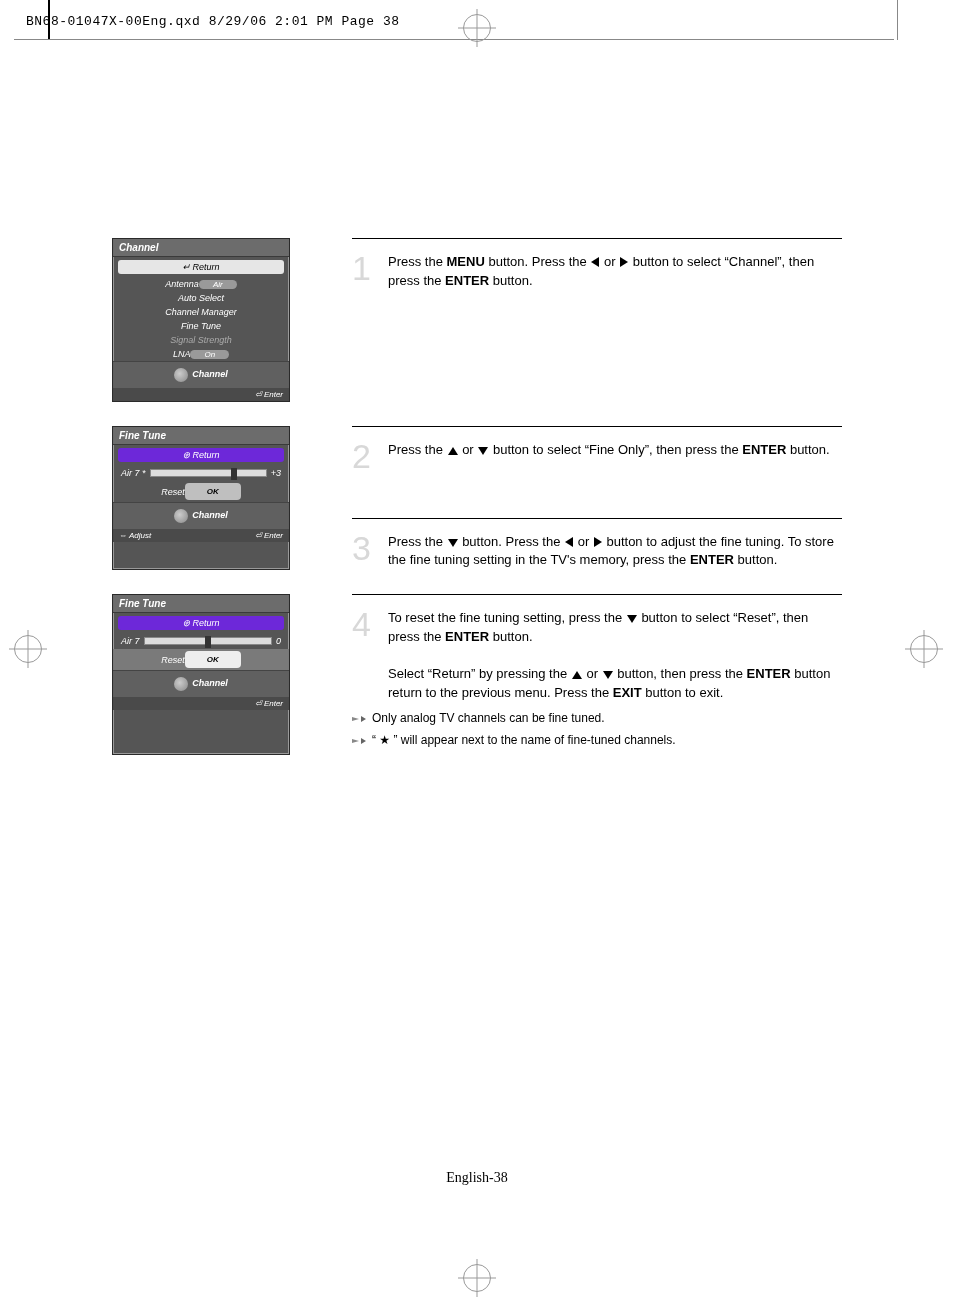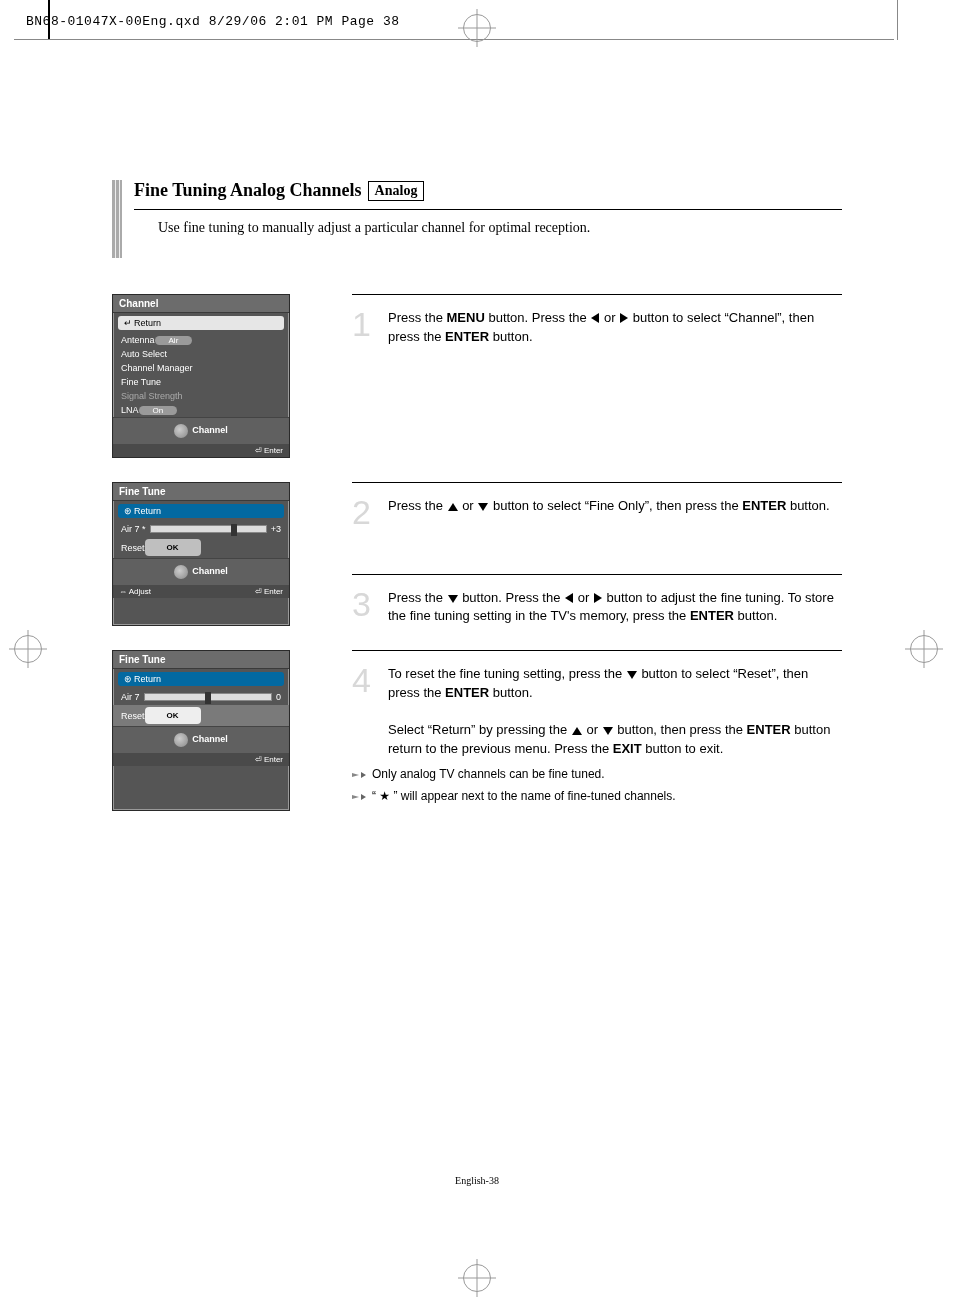--- a/index.html
+++ b/index.html
@@ -136,60 +136,61 @@
   .tri.u { border-left: 5px solid transparent; border-right: 5px solid transparent; border-bottom: 8px solid #000; }
   .tri.d { border-left: 5px solid transparent; border-right: 5px solid transparent; border-top: 8px solid #000; }
 
   .notes {
     font-size: 12px;
   }
   .note-row { display: flex; align-items: flex-start; gap: 6px; margin: 8px 0; }
 
   .page-num {
     font-family: "Times New Roman", serif;
-    font-size: 10px;
+    font-size: 14px;
     text-align: left;
     position: absolute;
     left: 50%;
     transform: translateX(-50%);
     bottom: 120px;
   }
 
   
   .osd {
     background: #555;
     border: 1px solid #2a2a2a;
     width: 178px;
     font-size: 10px;
     color: #fff;
     box-shadow: 0 0 0 1px #999 inset;
+    font-style: italic;
   }
   .osd .hdr {
     background: #6c6c6c;
     color: #fff;
     font-weight: bold;
     font-size: 10px;
     padding: 3px 6px;
     border-bottom: 1px solid #3a3a3a;
   }
   .osd .row {
-    display: flex; justify-content: flex-start; align-items: center;
+    display: flex; justify-content: center; align-items: center;
     padding: 2px 8px;
     font-size: 9px;
     min-height: 14px;
   }
   .osd .row.return {
     background: #e6e6e6;
     color: #000;
     border-radius: 3px;
     margin: 3px 5px;
     padding: 2px 6px;
   }
   .osd .row.return2 {
-    background: #0369a1;
+    background: #6d28d9;
     color: #fff;
     border-radius: 3px;
     margin: 3px 5px;
     padding: 2px 6px;
   }
   .osd .row .pill {
     background: #9a9a9a;
     border-radius: 6px;
     padding: 0 14px;
     font-size: 8px;
@@ -266,29 +267,20 @@
     <div class="reg-mark"></div>
   </div>
 <div class="reg-right">
     <div class="reg-mark"></div>
   </div>
 <div class="reg-bottom">
     <div class="reg-mark"></div>
   </div>
 
 <div class="page">
-  <div class="title-wrap">
-    <div class="vbar-tall"></div>
-    <div class="title-row">
-      <span class="section-title">Fine Tuning Analog Channels</span>
-      <span class="analog-badge">Analog</span>
-    </div>
-    <hr class="title-rule">
-    <div class="intro">Use fine tuning to manually adjust a particular channel for optimal reception.</div>
-  </div>
 
   <div class="steps">
 
     <div class="osd">
       <div class="hdr">Channel</div>
       <div class="row return">
         <span>↵ <span>Return</span></span>
       </div>
       <div class="row">
         <span>Antenna</span>

